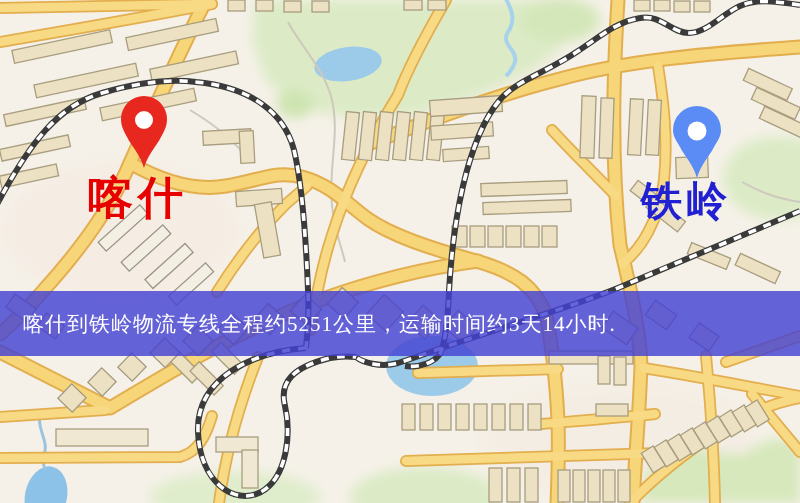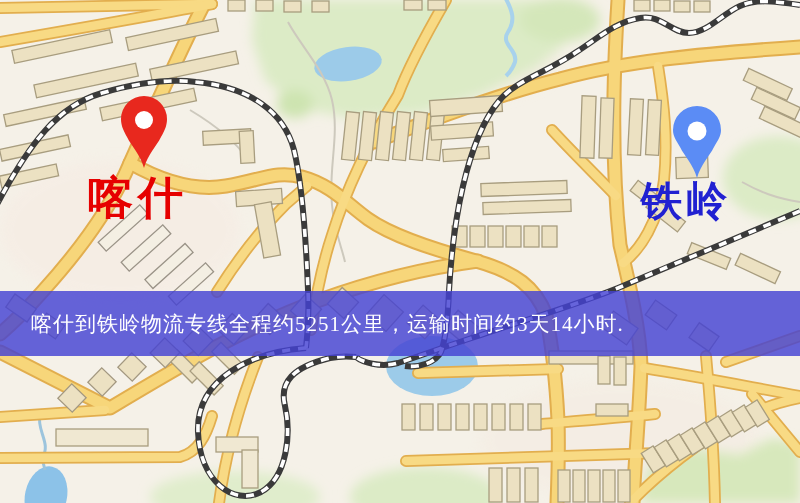--- a/index.html
+++ b/index.html
@@ -17,21 +17,21 @@
   }
   #origin-label{left:88px;top:176px;font-size:45px;letter-spacing:5px;color:#e60000;}
   #destination-label{left:641px;top:181px;font-size:41px;letter-spacing:4px;color:#2121d1;}
   .pin{position:absolute;}
   #origin-pin{left:116px;top:93px;}
   #destination-pin{left:668px;top:103px;}
   #route-banner{
     position:absolute;left:0;top:291px;width:800px;height:65px;
     background:rgba(68,66,211,0.82);
     display:flex;align-items:center;
-    box-sizing:border-box;padding-left:31px;
+    box-sizing:border-box;padding-left:23px;
   }
   #route-banner .banner-text{
     font-family:"Liberation Serif","DejaVu Serif",serif;
     font-size:21px;color:#ffffff;letter-spacing:1px;white-space:nowrap;
   }
 </style>
 </head>
 <body>
 
 <div id="stage">

